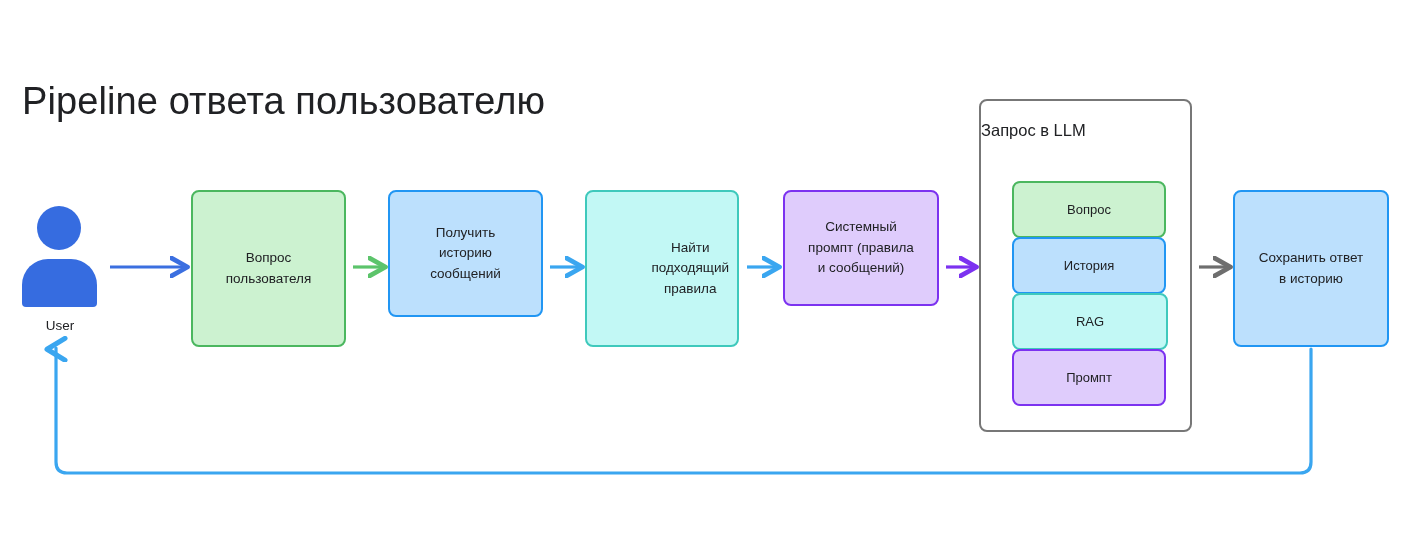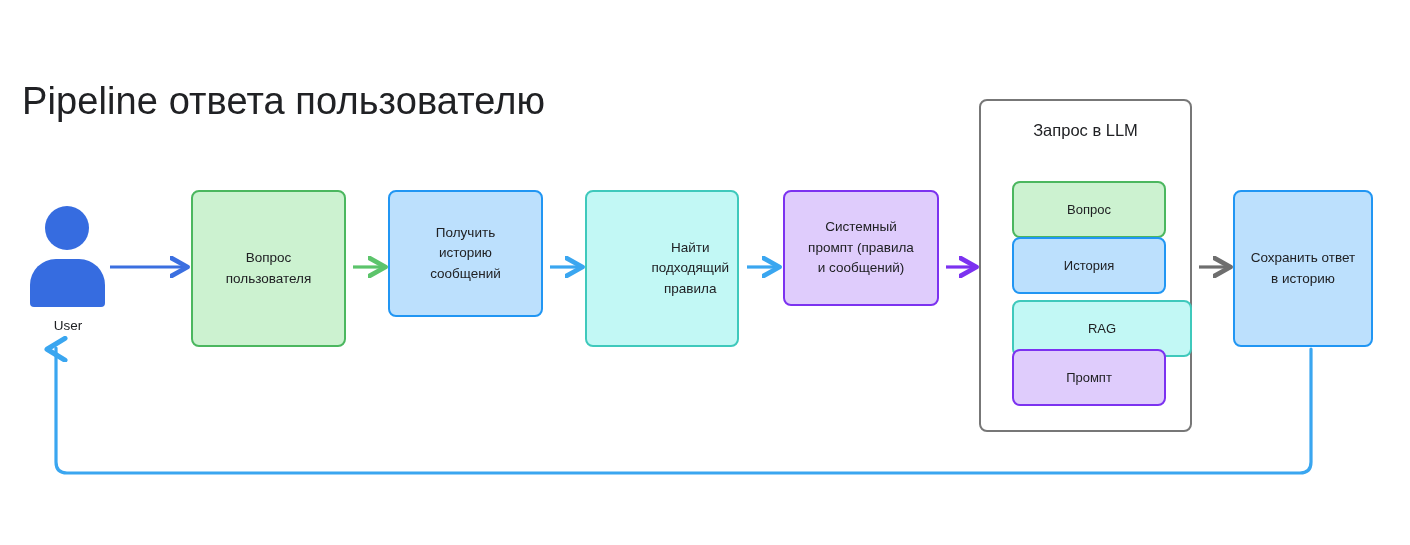--- a/index.html
+++ b/index.html
@@ -48,40 +48,39 @@
   .llm-box {
     position: absolute;
     box-sizing: border-box;
     border: 2px solid #777777;
     border-radius: 8px;
     background: #ffffff;
   }
   .llm-title {
     position: absolute;
     width: 100%;
-    text-align: center;
     top: 20px;
     font-size: 16.5px;
     color: #202124;
   }
   .llm-item {
     position: absolute;
     box-sizing: border-box;
     border-width: 2px;
     border-style: solid;
     border-radius: 8px;
     display: flex;
     align-items: center;
     justify-content: center;
     font-size: 13px;
     color: #202124;
   }
   .user-wrap {
     position: absolute;
-    left: 24px;
+    left: 16px;
     top: 206px;
     width: 78px;
     height: 135px;
   }
   .user-head {
     position: absolute;
     left: 21px;
     top: 0px;
     width: 44px;
     height: 44px;
@@ -175,34 +174,34 @@
       <div>правила</div>
     </span>
 </div>
 <div class="node" id="node-3" style="left: 783px; top: 190px; width: 156px; height: 116px; background: rgb(223, 204, 252); border-color: rgb(124, 50, 240);">
   <span>
       <div>Системный</div>
       <div>промпт (правила</div>
       <div>и сообщений)</div>
     </span>
 </div>
-<div class="node" id="node-4" style="left: 1233px; top: 190px; width: 140px; height: 157px; background: rgb(188, 224, 253); border-color: rgb(33, 150, 243);">
+<div class="node" id="node-4" style="left: 1233px; top: 190px; width: 156px; height: 157px; background: rgb(188, 224, 253); border-color: rgb(33, 150, 243);">
   <span>
       <div>Сохранить ответ</div>
       <div>в историю</div>
     </span>
 </div>
 
 <div class="llm-box" id="llm-box" style="left: 979px; top: 99px; width: 213px; height: 333px;">
   <div class="llm-title">Запрос в LLM</div>
 </div>
 <div class="llm-item" id="llm-item-0" style="left: 1012px; top: 181px; width: 154px; height: 57px; background: rgb(204, 242, 208); border-color: rgb(75, 183, 95);">
   <span>Вопрос</span>
 </div>
 <div class="llm-item" id="llm-item-1" style="left: 1012px; top: 237px; width: 154px; height: 57px; background: rgb(188, 224, 253); border-color: rgb(33, 150, 243);">
   <span>История</span>
 </div>
-<div class="llm-item" id="llm-item-2" style="left: 1012px; top: 300px; width: 180px; height: 57px; background: rgb(194, 248, 245); border-color: rgb(63, 201, 188);">
+<div class="llm-item" id="llm-item-2" style="left: 1012px; top: 293px; width: 156px; height: 57px; background: rgb(194, 248, 245); border-color: rgb(63, 201, 188);">
   <span>RAG</span>
 </div>
 <div class="llm-item" id="llm-item-3" style="left: 1012px; top: 349px; width: 154px; height: 57px; background: rgb(223, 204, 252); border-color: rgb(124, 50, 240);">
   <span>Промпт</span>
 </div>
 
 </body></html>

